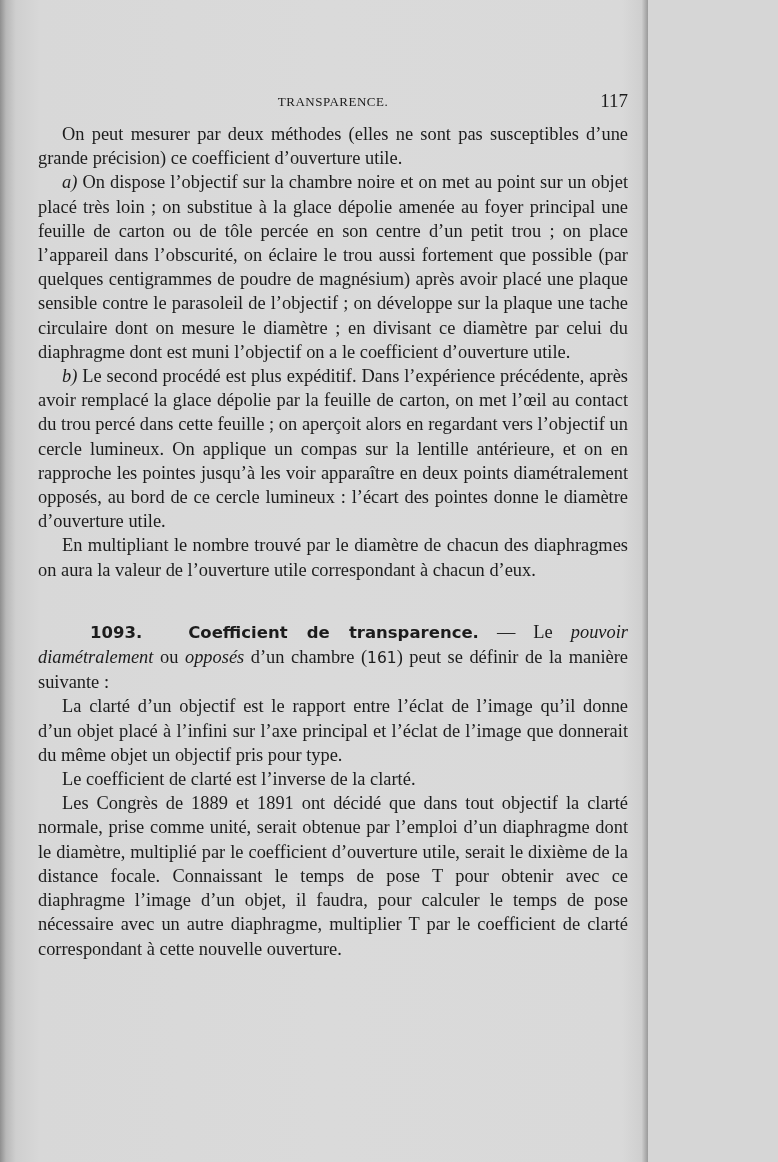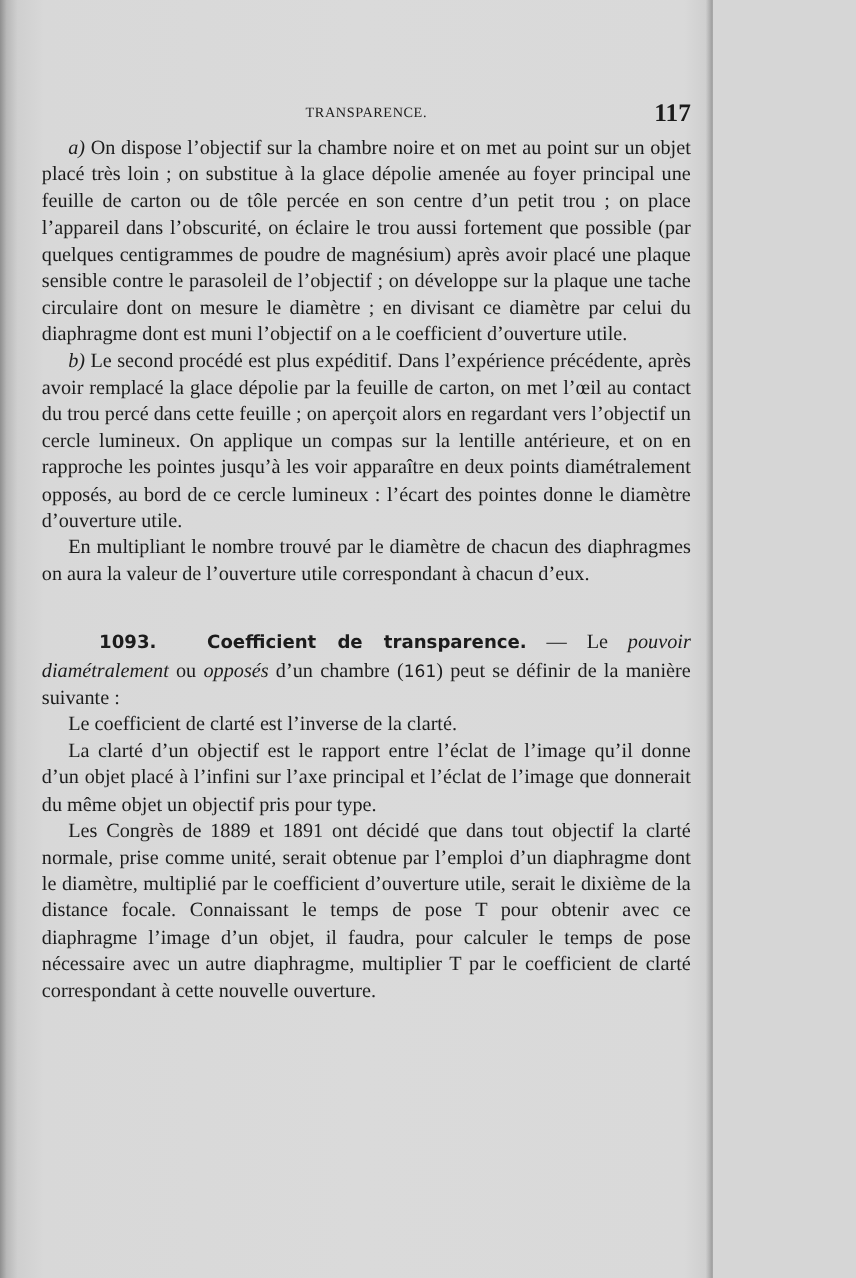--- a/index.html
+++ b/index.html
@@ -35,22 +35,21 @@
       font-family: "Liberation Serif", serif;
       font-size: 13px;
       letter-spacing: 0.5px;
       top: 4px;
     }
     .page-number {
       position: absolute;
       right: 0;
       top: 0;
       font-family: "Liberation Serif", serif;
-      font-size: 23px;
-      font-weight: bold;
+      font-size: 19px;
     }
     .text-block {
       position: absolute;
       left: 38px;
       top: 122px;
       width: 590px;
       font-family: "Liberation Serif", serif;
       font-size: 18.4px;
       line-height: 24.2px;
       text-align: justify;
@@ -78,24 +77,25 @@
 <body>
 
 <div class="page">
 
   <div class="running-head">
     <span class="running-title">TRANSPARENCE.</span>
     <span class="page-number">117</span>
   </div>
 
   <div class="text-block">
+    <p>On peut mesurer par deux méthodes (elles ne sont pas susceptibles d’une grande précision) ce coefficient d’ouverture utile.</p>
     <p><em>a)</em><span> On dispose l’objectif sur la chambre noire et on met au point sur un objet placé très loin ; on substitue à la glace dépolie amenée au foyer principal une feuille de carton ou de tôle percée en son centre d’un petit trou ; on place l’appareil dans l’obscurité, on éclaire le trou aussi fortement que possible (par quelques centigrammes de poudre de magnésium) après avoir placé une plaque sensible contre le parasoleil de l’objectif ; on développe sur la plaque une tache circulaire dont on mesure le diamètre ; en divisant ce diamètre par celui du diaphragme dont est muni l’objectif on a le coefficient d’ouverture utile.</span></p>
     <p><em>b)</em><span> Le second procédé est plus expéditif. Dans l’expérience précédente, après avoir remplacé la glace dépolie par la feuille de carton, on met l’œil au contact du trou percé dans cette feuille ; on aperçoit alors en regardant vers l’objectif un cercle lumineux. On applique un compas sur la lentille antérieure, et on en rapproche les pointes jusqu’à les voir apparaître en deux points diamétralement opposés, au bord de ce cercle lumineux : l’écart des pointes donne le diamètre d’ouverture utile.</span></p>
     <p>En multipliant le nombre trouvé par le diamètre de chacun des diaphragmes on aura la valeur de l’ouverture utile correspondant à chacun d’eux.</p>
 
     <div class="section-gap"></div>
 
     <p><span class="heading-run">1093.</span> <span class="heading-run">Coefficient de transparence.</span><span> — Le </span><em>pouvoir diamétralement</em><span> ou </span><em>opposés</em><span> d’un chambre (</span><span class="ref-num">161</span><span>) peut se définir de la manière suivante :</span></p>
+    <p>La clarté d’un objectif est le rapport entre l’éclat de l’image qu’il donne d’un objet placé à l’infini sur l’axe principal et l’éclat de l’image que donnerait du même objet un objectif pris pour type.</p>
     <p>Le coefficient de clarté est l’inverse de la clarté.</p>
-    <p>La clarté d’un objectif est le rapport entre l’éclat de l’image qu’il donne d’un objet placé à l’infini sur l’axe principal et l’éclat de l’image que donnerait du même objet un objectif pris pour type.</p>
     <p>Les Congrès de 1889 et 1891 ont décidé que dans tout objectif la clarté normale, prise comme unité, serait obtenue par l’emploi d’un diaphragme dont le diamètre, multiplié par le coefficient d’ouverture utile, serait le dixième de la distance focale. Connaissant le temps de pose T pour obtenir avec ce diaphragme l’image d’un objet, il faudra, pour calculer le temps de pose nécessaire avec un autre diaphragme, multiplier T par le coefficient de clarté correspondant à cette nouvelle ouverture.</p>
   </div>
 </div>
 
 </body></html>

